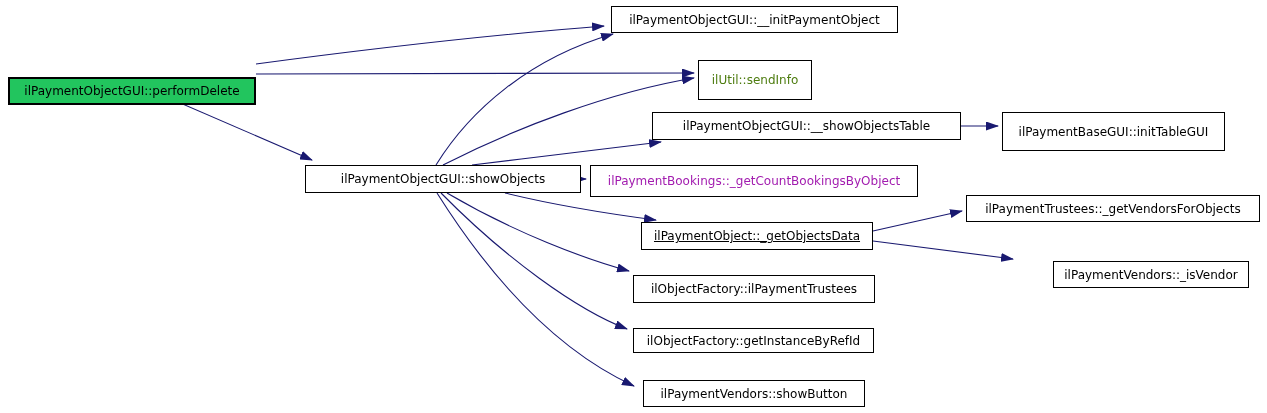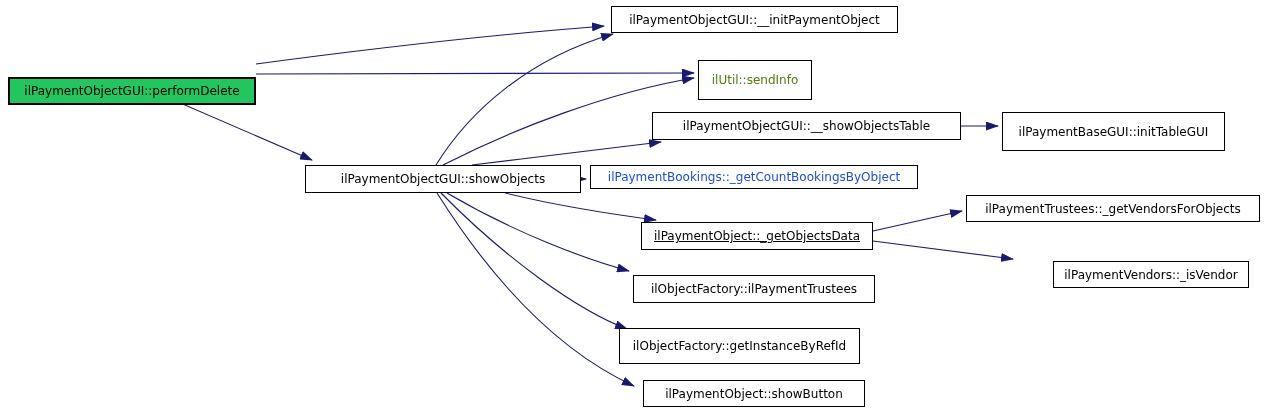--- a/index.html
+++ b/index.html
@@ -66,21 +66,21 @@
         <path d="M873,241 L1013,259" fill="none" stroke="#191970" stroke-width="1.1" marker-end="url(#arrowhead)"></path>
       </g>
   </svg>
   <div id="node-layer">
       <div class="node highlight" style="left: 8px; top: 58px; width: 248px; height: 28px; color: rgb(0, 0, 0);">ilPaymentObjectGUI::performDelete</div>
       <div class="node" style="left: 305px; top: 165px; width: 276px; height: 28px; color: rgb(0, 0, 0);">ilPaymentObjectGUI::showObjects</div>
       <div class="node" style="left: 611px; top: 6px; width: 287px; height: 27px; color: rgb(0, 0, 0);">ilPaymentObjectGUI::__initPaymentObject</div>
       <div class="node" style="left: 698px; top: 60px; width: 114px; height: 40px; color: #4d7c0f;">ilUtil::sendInfo</div>
       <div class="node" style="left: 608px; top: 112px; width: 309px; height: 28px; color: rgb(0, 0, 0); margin-left: 44px;">ilPaymentObjectGUI::__showObjectsTable</div>
       <div class="node" style="left: 1002px; top: 112px; width: 223px; height: 39px; color: rgb(0, 0, 0);">ilPaymentBaseGUI::initTableGUI</div>
-      <div class="node" style="left: 590px; top: 165px; width: 328px; height: 24px; color: #1d4ed8;">ilPaymentBookings::_getCountBookingsByObject</div>
+      <div class="node" style="left: 590px; top: 165px; width: 328px; height: 32px; color: #a21caf;">ilPaymentBookings::_getCountBookingsByObject</div>
       <div class="node" style="left: 641px; top: 222px; width: 232px; height: 28px; color: rgb(0, 0, 0); text-decoration: underline;">ilPaymentObject::_getObjectsData</div>
       <div class="node" style="left: 966px; top: 195px; width: 294px; height: 27px; color: #000000;">ilPaymentTrustees::_getVendorsForObjects</div>
       <div class="node" style="left: 1017px; top: 261px; width: 196px; height: 27px; color: rgb(0, 0, 0); margin-left: 36px;">ilPaymentVendors::_isVendor</div>
       <div class="node" style="left: 633px; top: 275px; width: 242px; height: 28px; color: rgb(0, 0, 0);">ilObjectFactory::ilPaymentTrustees</div>
-      <div class="node" style="left: 619px; top: 328px; width: 241px; height: 36px; color: rgb(0, 0, 0);">ilObjectFactory::getInstanceByRefId</div>
-      <div class="node" style="left: 643px; top: 380px; width: 222px; height: 27px; color: rgb(0, 0, 0);">ilPaymentObject::showButton</div>
+      <div class="node" style="left: 633px; top: 328px; width: 241px; height: 25px; color: rgb(0, 0, 0);">ilObjectFactory::getInstanceByRefId</div>
+      <div class="node" style="left: 643px; top: 380px; width: 222px; height: 27px; color: rgb(0, 0, 0);">ilPaymentVendors::showButton</div>
     </div>
 </div>
 
 </body></html>

